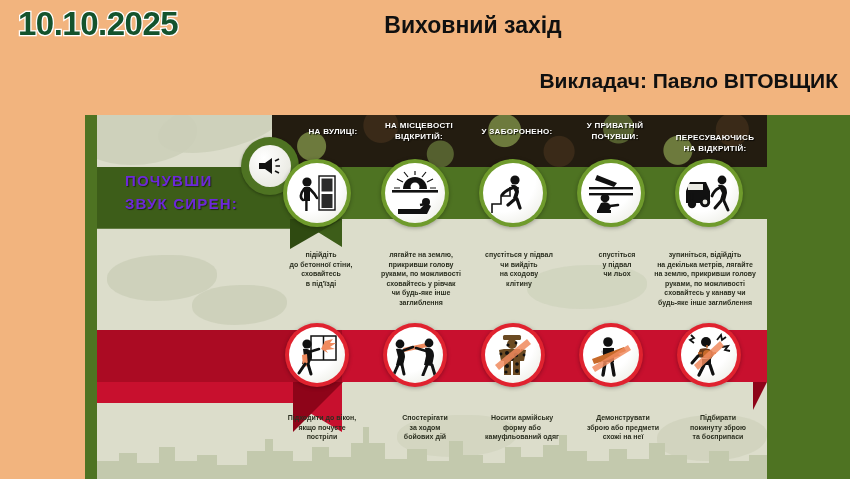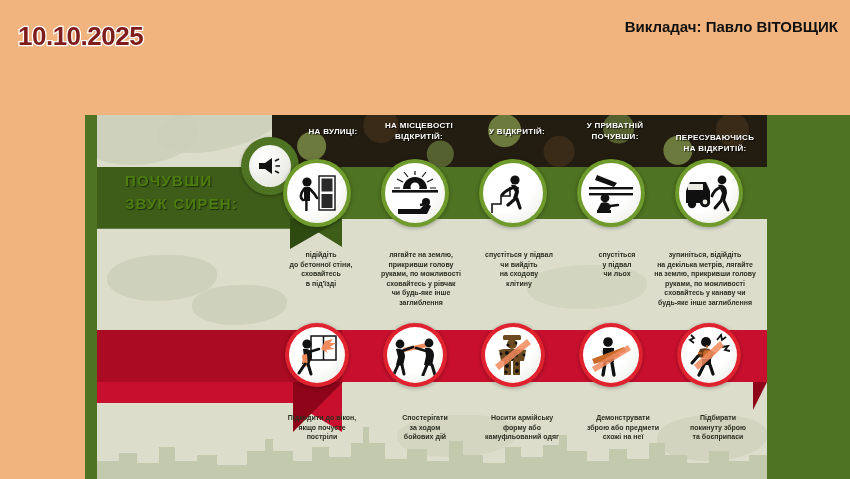--- a/index.html
+++ b/index.html
@@ -12,37 +12,37 @@
     position: relative;
     width: 850px; height: 479px;
     background: #f2b47e;
   }
 
   
   #header {
     position: absolute; left: 0; top: 0; width: 850px; height: 115px;
   }
   #date-stamp {
-    position: absolute; left: 18px; top: 21px;
-    font-size: 26px; font-weight: bold;
-    color: #7f1d1d;
+    position: absolute; left: 18px; top: 5px;
+    font-size: 33px; font-weight: bold;
+    color: #14532d;
     letter-spacing: -0.5px;
     -webkit-text-stroke: 2.5px #ffffff;
     paint-order: stroke fill;
   }
   #title-block {
     position: absolute; right: 8px; top: 10px;
     width: 700px;
     text-align: right;
     color: #101010;
     font-weight: bold;
   }
   #title-line-1 { font-size: 23px; line-height: 31px; text-align: center; padding-right: 38px;}
   #title-line-2 { font-size: 23px; line-height: 31px; text-align: right; }
-  #title-line-3 { font-size: 15px; line-height: 34px; text-align: right; padding-right: 4px;}
+  #title-line-3 { font-size: 21px; line-height: 34px; text-align: right; padding-right: 4px; margin-top: 23px;}
 
   
   #poster {
     position: absolute; left: 85px; top: 115px;
     width: 765px; height: 364px;
     background: #4e7322;
     overflow: hidden;
   }
   #poster-inner {
     position: absolute; left: 12px; top: 0;
@@ -91,21 +91,21 @@
     background: #3d5d19;
     clip-path: polygon(0 0, 100% 0, 100% 100%, 88% 35%, 0 35%);
   }
   #green-tail-arrow {
     position: absolute; left: 193px; top: 104px; width: 52px; height: 30px;
     background: #2f4a11;
     clip-path: polygon(0 0, 100% 0, 0 100%);
   }
   .banner-label {
     position: absolute;
-    color: #4d7c0f;
+    color: #6d28d9;
     font-weight: bold;
     letter-spacing: 1.2px;
     text-shadow: 1px 1px 1px rgba(0,0,0,.5);
   }
   #siren-label {
     left: 28px; top: 54px; width: 210px;
     font-size: 15px; line-height: 23px;
   }
 
   
@@ -193,20 +193,21 @@
   svg { display: block; }
 </style>
 </head>
 <body>
 
 <div id="slide">
 
   <div id="header">
     <div id="date-stamp">10.10.2025</div>
     <div id="title-block">
+      <div id="title-line-1">Виховний захід</div>
       <div id="title-line-3">Викладач: Павло ВІТОВЩИК</div>
     </div>
   </div>
 
   <div id="poster">
     <div id="poster-inner">
 
       <div class="blob" style="left:-20px;top:-10px;width:120px;height:60px;"></div>
       <div class="blob" style="left:60px;top:-16px;width:130px;height:50px;transform:rotate(-12deg);"></div>
       <div class="blob" style="left:10px;top:140px;width:110px;height:46px;"></div>
@@ -247,21 +248,21 @@
       </div>
 
       <div class="col-head" style="left:190px;width:92px;top:12px;">
         <div>НА ВУЛИЦІ:</div>
       </div>
       <div class="col-head" style="left:276px;width:92px;top:6px;">
         <div>НА МІСЦЕВОСТІ</div>
         <div>ВІДКРИТІЙ:</div>
       </div>
       <div class="col-head" style="left:374px;width:92px;top:12px;">
-        <div>У ВІДКРИТІЙ:</div>
+        <div>У ЗАБОРОНЕНО:</div>
       </div>
       <div class="col-head" style="left:472px;width:92px;top:6px;">
         <div>У ПРИВАТНІЙ</div>
         <div>ПОЧУВШИ:</div>
       </div>
       <div class="col-head" style="left:570px;width:96px;top:18px;">
         <div>ПЕРЕСУВАЮЧИСЬ</div>
         <div>НА ВІДКРИТІЙ:</div>
       </div>
 

